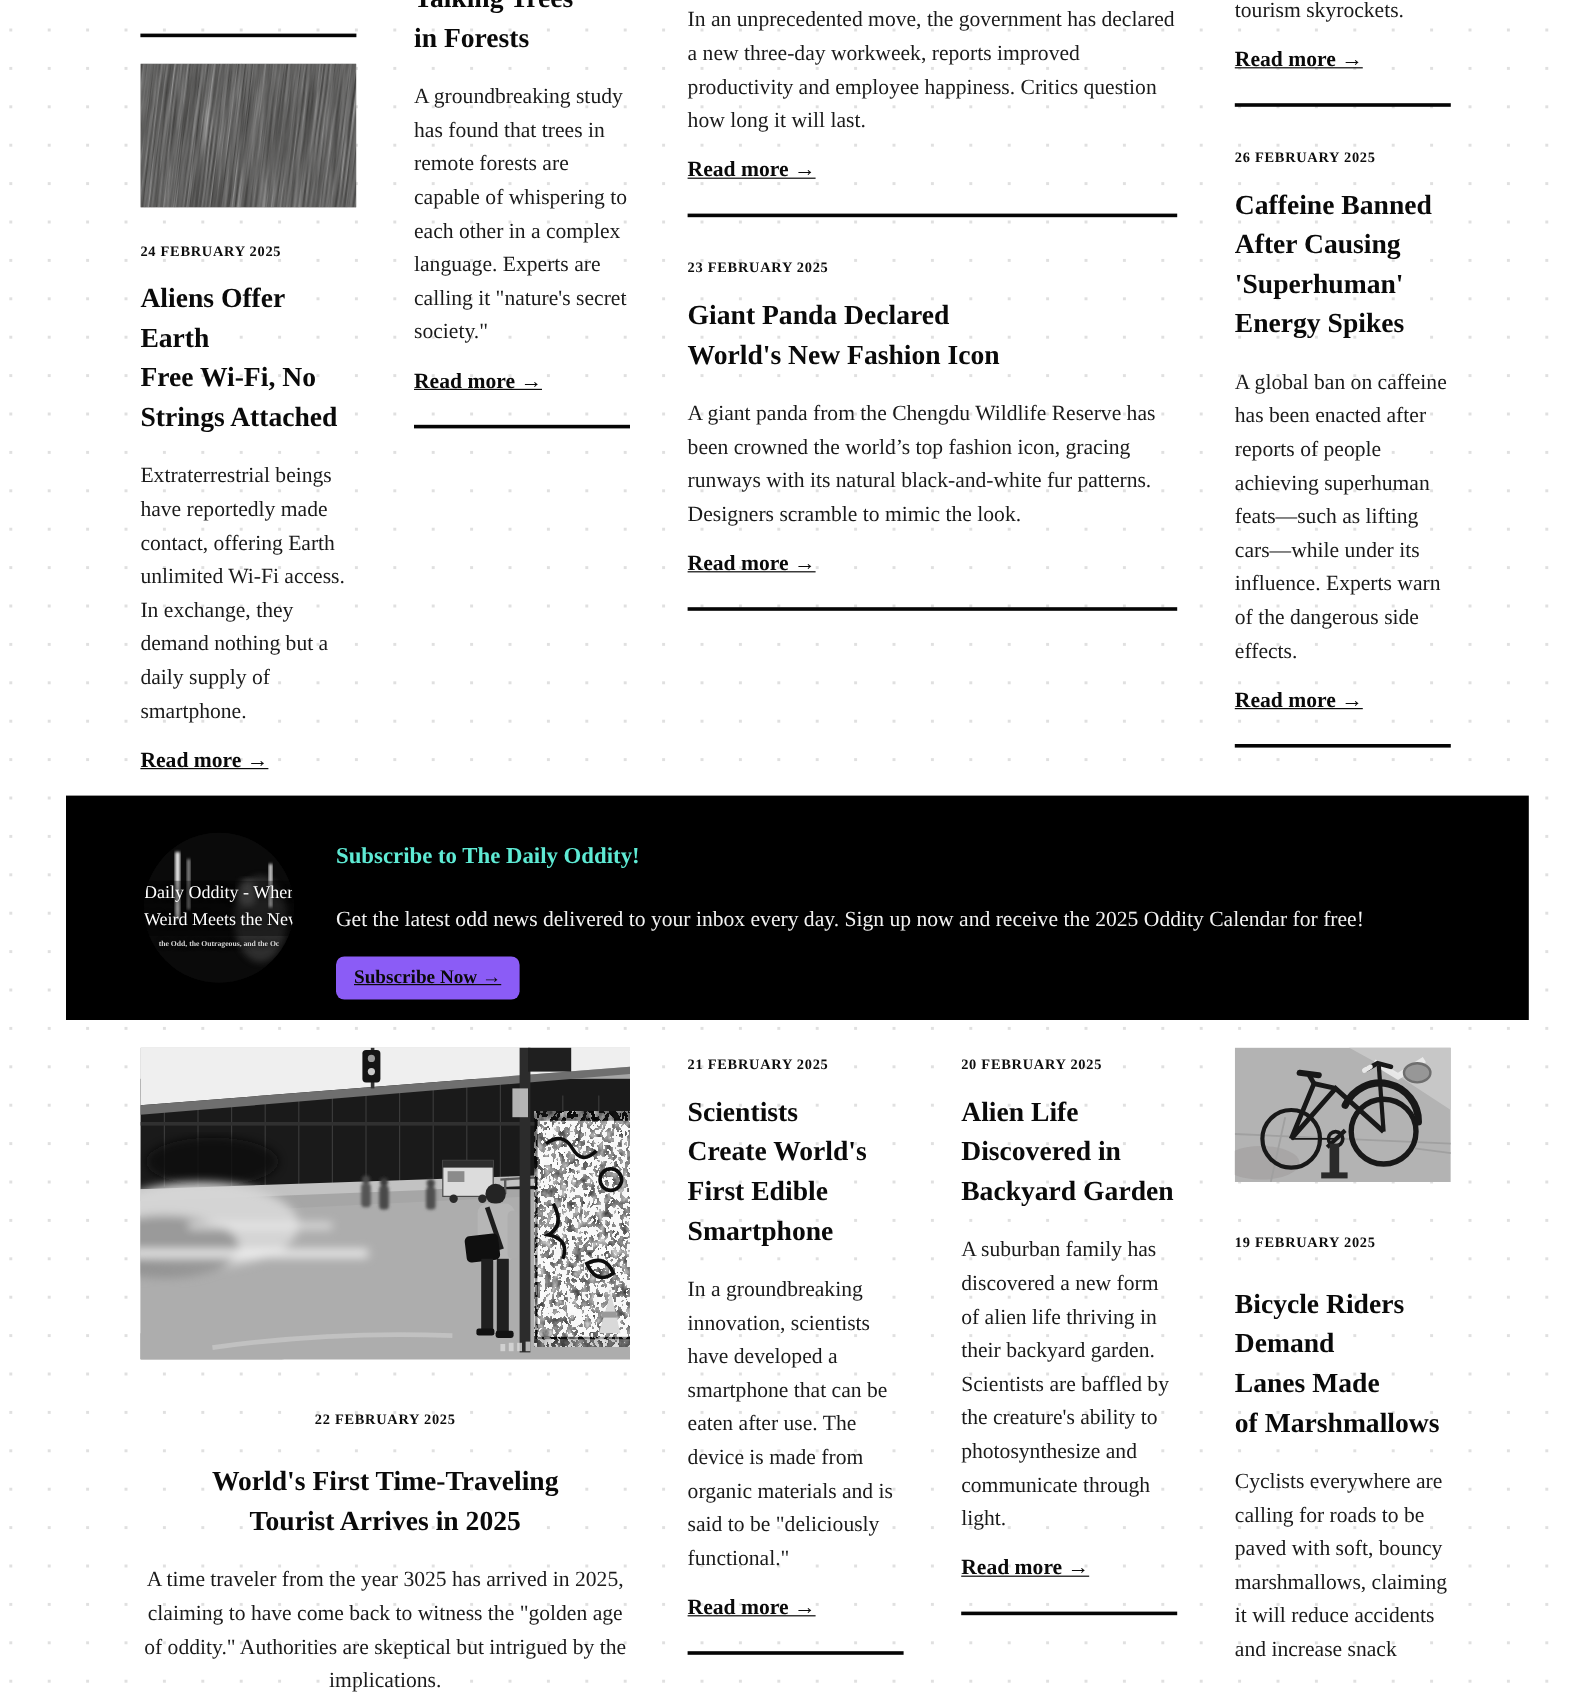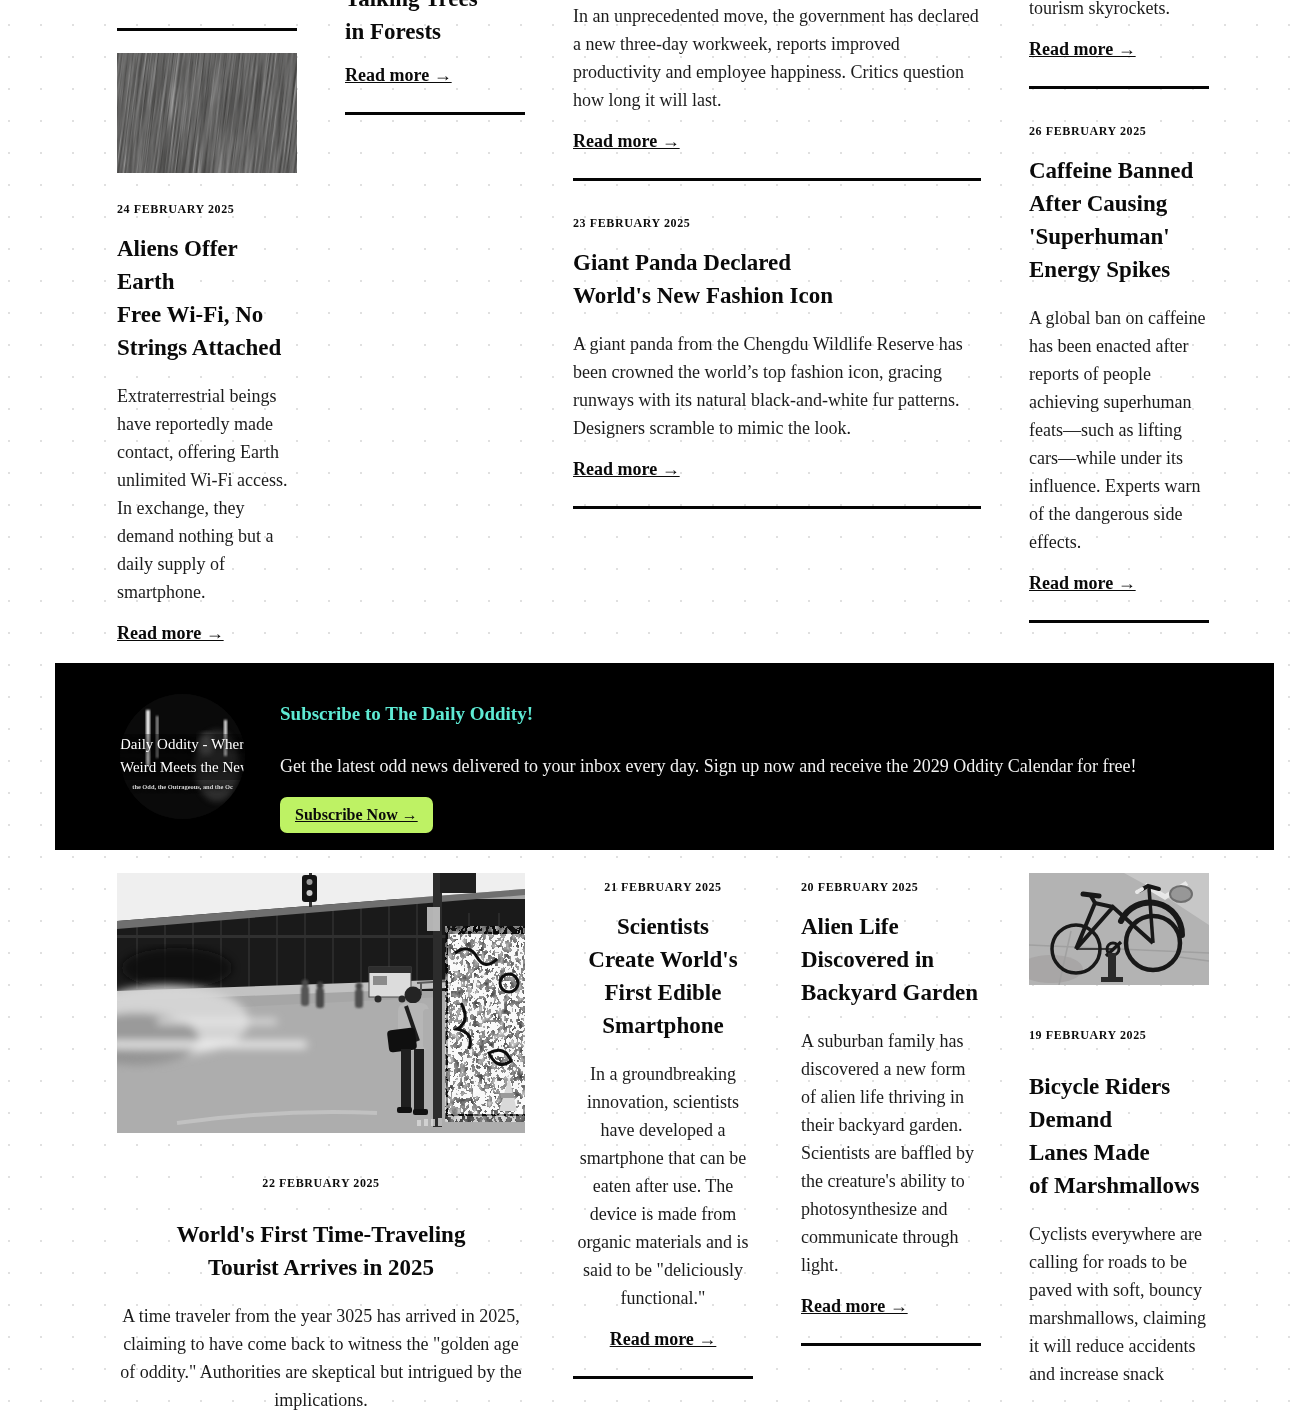--- a/index.html
+++ b/index.html
@@ -50,21 +50,21 @@
   .logo svg { position:absolute; left:0; top:0; }
   .logo-text { position:absolute; width:100%; text-align:center; white-space:nowrap;
     color:#fff; text-shadow:0 0 4px #000; }
   .logo-l1 { top:42px; font-size:15px; }
   .logo-l2 { top:65px; font-size:15px; }
   .logo-l3 { top:89px; font-size:6.4px; color:#d6d6d6; font-weight:bold; }
   .banner-content { position:absolute; left:225px; top:41px; width:960px; }
   .banner-heading { font-size:19px; font-weight:bold; color:#5eead4; line-height:20px; }
   .banner-body { margin-top:31px; font-size:18px; color:#f2f2f2; line-height:22px; white-space:nowrap; }
   .subscribe-btn {
-    display:inline-block; margin-top:20px; background:#bef264; color:#0a0a0a;
+    display:inline-block; margin-top:20px; background:#8b5cf6; color:#0a0a0a;
     font-size:16px; font-weight:bold; text-decoration:underline;
     padding:8px 15px; border-radius:7px; cursor:pointer; line-height:20px;
   }
 </style>
 </head>
 <body>
 
 <div class="col" style="left:117px; top:28px; width:180px;">
   <div class="rule"></div>
   <article>
@@ -100,20 +100,21 @@
     <p class="excerpt">Extraterrestrial beings have reportedly made contact, offering Earth unlimited Wi-Fi access. In exchange, they demand nothing but a daily supply of smartphone.</p>
     <a class="readmore">Read more →</a>
     <div class="rule"></div>
   </article>
 </div>
 
 <div class="col" style="left:345px; top:-18px; width:180px;">
   <article>
     <h2 class="title" style="margin-top:0;">Talking Trees
 in Forests</h2>
+    <p class="excerpt">A groundbreaking study has found that trees in remote forests are capable of whispering to each other in a complex language. Experts are calling it "nature's secret society."</p>
     <a class="readmore">Read more →</a>
     <div class="rule"></div>
   </article>
 </div>
 
 <div class="col" style="left:573px; top:2px; width:408px;">
   <article>
     <p class="excerpt first">In an unprecedented move, the government has declared a new three-day workweek, reports improved productivity and employee happiness. Critics question how long it will last.</p>
     <a class="readmore">Read more →</a>
     <div class="rule"></div>
@@ -164,21 +165,21 @@
       <rect x="36" y="22" width="2.5" height="42" fill="#9c9c9c" filter="url(#blur1)"></rect>
       <rect x="104" y="26" width="3" height="36" fill="#e2e2e2" filter="url(#blur1)"></rect>
       <rect x="0" y="40" width="125" height="46" fill="#000" opacity="0.35"></rect>
     </svg>
     <div class="logo-text logo-l1">Daily Oddity - Where</div>
     <div class="logo-text logo-l2">Weird Meets the News</div>
     <div class="logo-text logo-l3">the Odd, the Outrageous, and the Oc</div>
   </div>
   <div class="banner-content">
     <div class="banner-heading">Subscribe to The Daily Oddity!</div>
-    <div class="banner-body">Get the latest odd news delivered to your inbox every day. Sign up now and receive the 2029 Oddity Calendar for free!</div>
+    <div class="banner-body">Get the latest odd news delivered to your inbox every day. Sign up now and receive the 2025 Oddity Calendar for free!</div>
     <a class="subscribe-btn">Subscribe Now →</a>
   </div>
 </div>
 
 <div class="col" style="left:117px; top:873px; width:408px;text-align:center;">
   <article>
     <div class="photo">
       <svg width="408" height="260" viewBox="0 0 408 260">
         <defs>
           <filter id="blurCar">
@@ -301,21 +302,21 @@
         </g>
       </svg>
     </div>
     <div class="date mt44">22 FEBRUARY 2025</div>
     <h2 class="title mt20">World's First Time-Traveling
 Tourist Arrives in 2025</h2>
     <p class="excerpt">A time traveler from the year 3025 has arrived in 2025, claiming to have come back to witness the "golden age of oddity." Authorities are skeptical but intrigued by the implications.</p>
   </article>
 </div>
 
-<div class="col" style="left:573px; top:873px; width:180px;text-align:center;">
+<div class="col" style="left:573px; top:873px; width:180px;">
   <article>
     <div class="date mt8">21 FEBRUARY 2025</div>
     <h2 class="title">Scientists
 Create World's
 First Edible
 Smartphone</h2>
     <p class="excerpt">In a groundbreaking innovation, scientists have developed a smartphone that can be eaten after use. The device is made from organic materials and is said to be "deliciously functional."</p>
     <a class="readmore">Read more →</a>
     <div class="rule"></div>
   </article>

